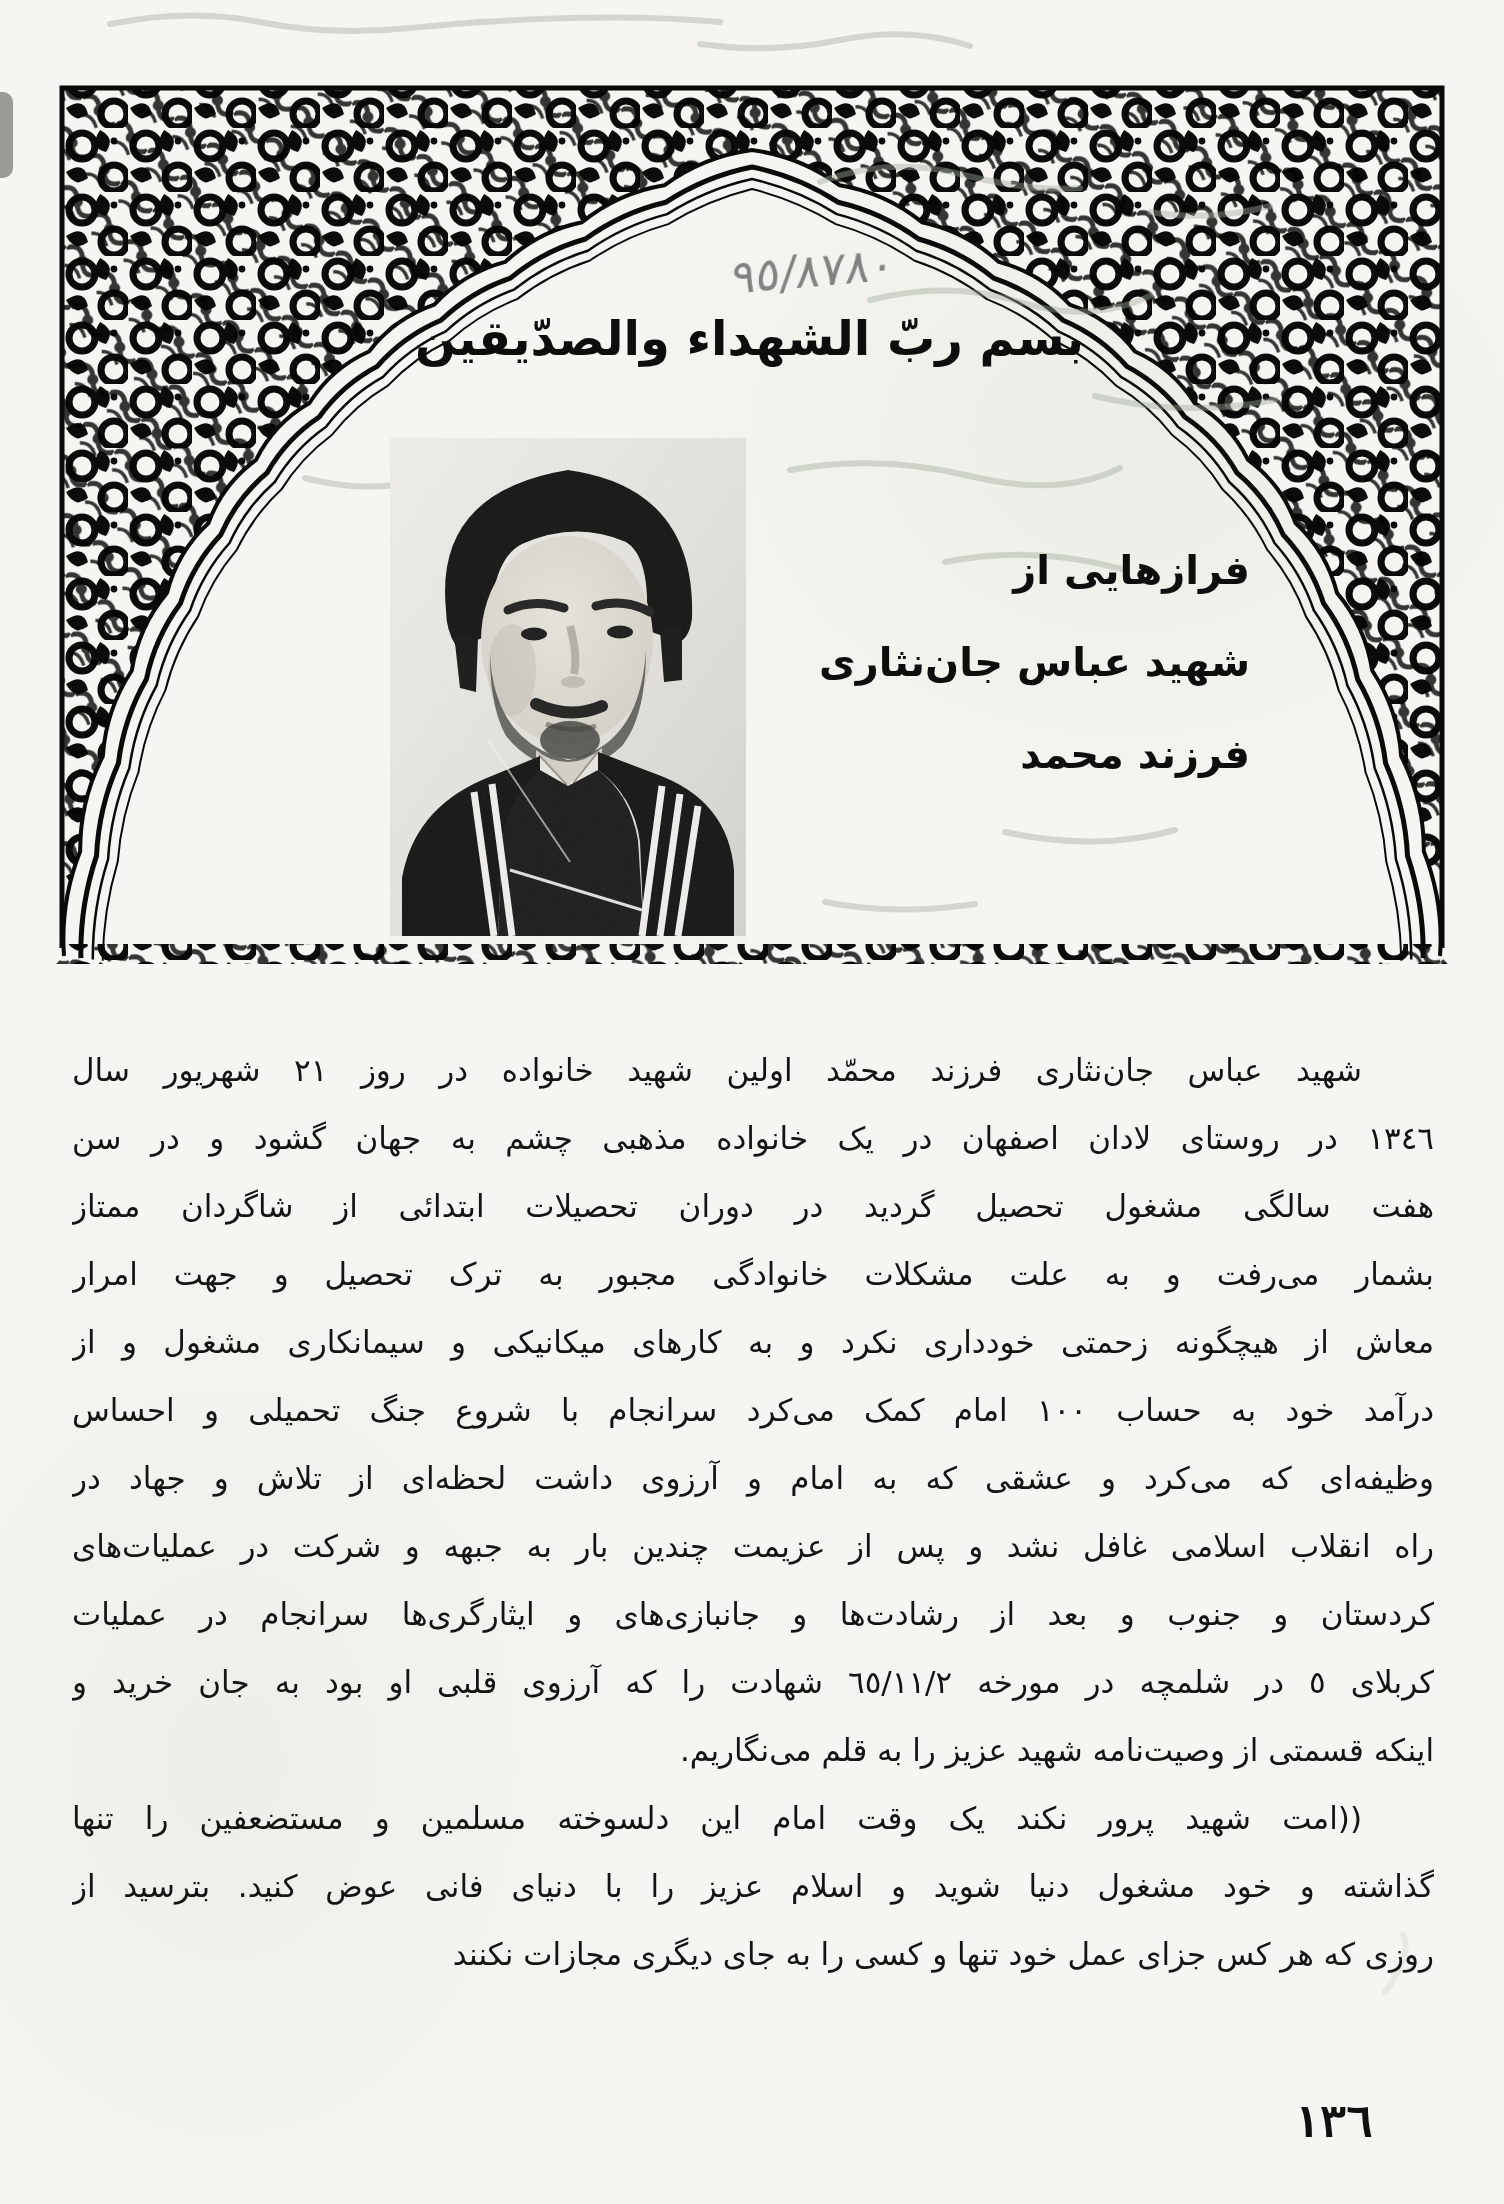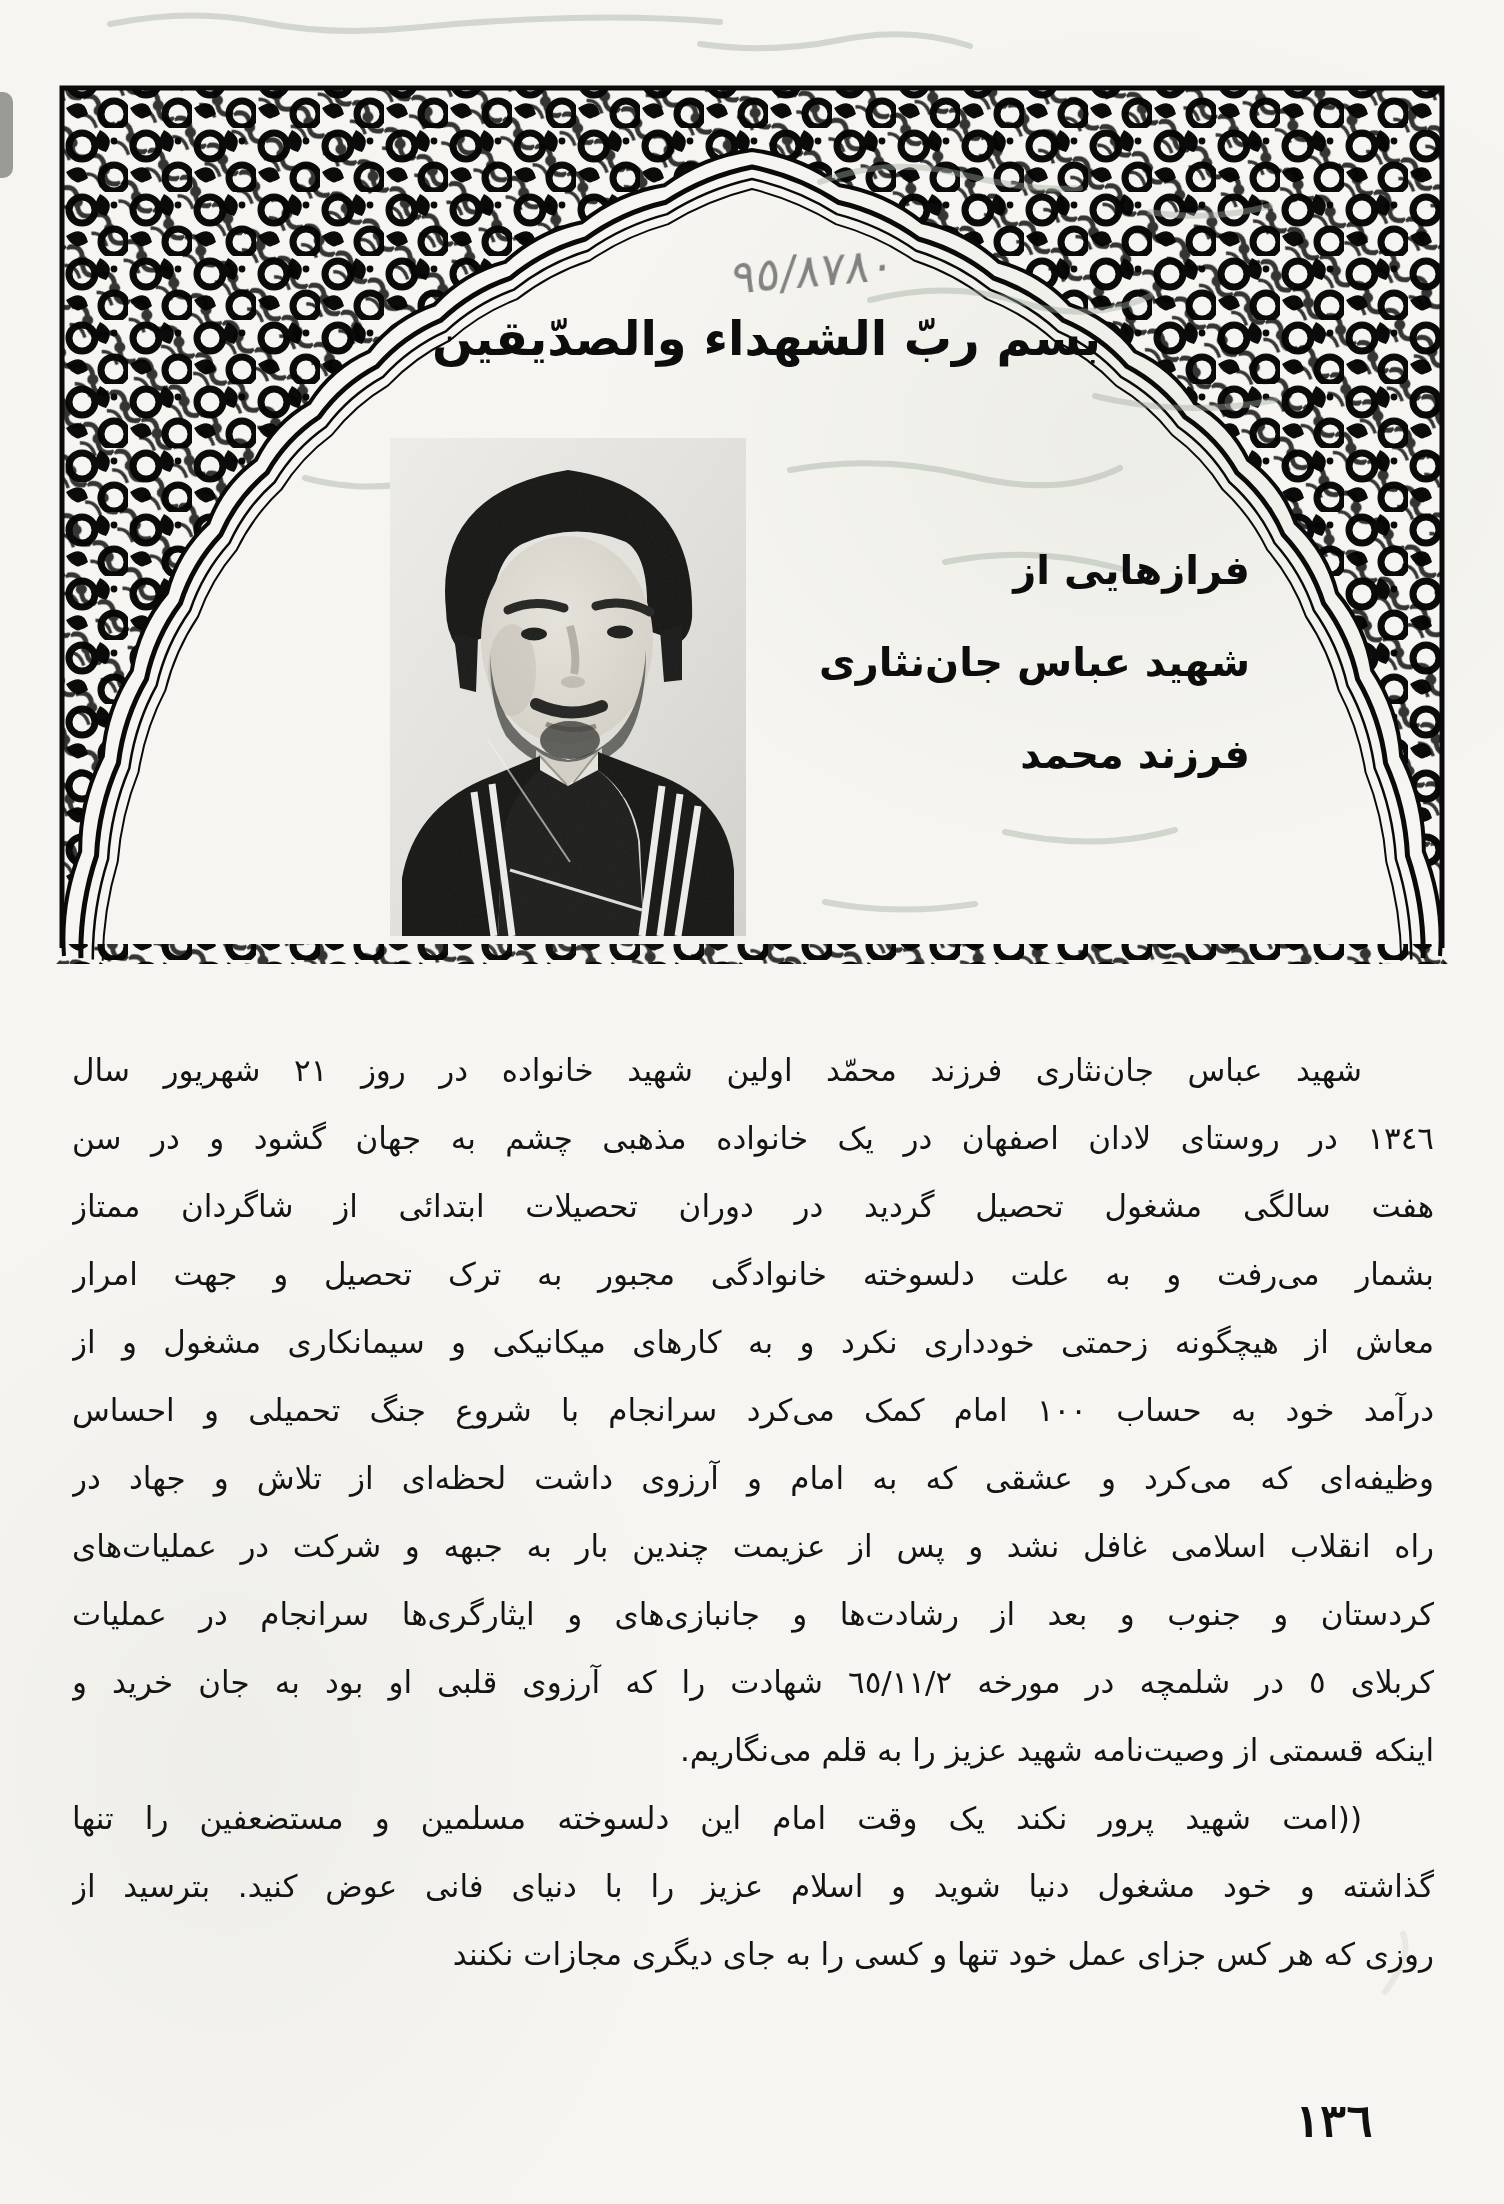--- a/index.html
+++ b/index.html
@@ -6,21 +6,21 @@
   html,body{margin:0;padding:0;background:#888;}
   .page{position:relative;width:1504px;height:2204px;margin:0 auto;overflow:hidden;
     background:#f6f5f1;
     background-image:radial-gradient(ellipse 900px 700px at 75% 20%, rgba(210,212,203,.25), transparent 60%),
                      radial-gradient(ellipse 700px 900px at 15% 80%, rgba(205,205,198,.18), transparent 65%);
     font-family:"DejaVu Sans", sans-serif; color:#111;}
   .frame-svg{position:absolute;left:0;top:0;}
   .regnum{position:absolute;left:588px;top:244px;width:450px;text-align:center;
     color:#6e6e6e;font-size:46px;letter-spacing:6px;
     transform:rotate(-5deg) skewX(-8deg);opacity:.85;}
-  .basmala{position:absolute;left:432px;top:310px;width:680px;direction:rtl;text-align:left;
+  .basmala{position:absolute;left:404px;top:310px;width:680px;direction:rtl;text-align:right;
     font-size:48px;font-weight:bold;color:#0d0d0d;}
   .photo{position:absolute;left:390px;top:438px;width:356px;height:516px;}
   .titleblock{position:absolute;left:772px;top:524px;width:478px;direction:rtl;text-align:right;
     font-weight:bold;font-size:40px;color:#0d0d0d;}
   .titleblock .tl{height:92px;line-height:92px;}
   .bodytext{position:absolute;left:72px;top:1036px;width:1362px;direction:rtl;
     font-size:31px;color:#141414;}
   .bodytext .bl{height:68px;line-height:68px;overflow:hidden;text-align:right;}
   .bodytext .bl.j{text-align:justify;text-align-last:justify;}
   .bodytext .bl.ind{padding-right:72px;}
@@ -152,21 +152,21 @@
   <div class="titleblock" id="titleblock">
       <div class="tl">فرازهایی از</div>
       <div class="tl">شهید عباس جان‌نثاری</div>
       <div class="tl">فرزند محمد</div>
     </div>
 
   <div class="bodytext" id="bodytext">
       <div class="bl j ind">شهید عباس جان‌نثاری فرزند محمّد اولین شهید خانواده در روز ٢١ شهریور سال</div>
       <div class="bl j">١٣٤٦ در روستای لادان اصفهان در یک خانواده مذهبی چشم به جهان گشود و در سن</div>
       <div class="bl j">هفت سالگی مشغول تحصیل گردید در دوران تحصیلات ابتدائی از شاگردان ممتاز</div>
-      <div class="bl j">بشمار می‌رفت و به علت دلسوخته خانوادگی مجبور به ترک تحصیل و جهت امرار</div>
+      <div class="bl j">بشمار می‌رفت و به علت مشکلات خانوادگی مجبور به ترک تحصیل و جهت امرار</div>
       <div class="bl j">معاش از هیچگونه زحمتی خودداری نکرد و به کارهای میکانیکی و سیمانکاری مشغول و از</div>
       <div class="bl j">درآمد خود به حساب ١٠٠ امام کمک می‌کرد سرانجام با شروع جنگ تحمیلی و احساس</div>
       <div class="bl j">وظیفه‌ای که می‌کرد و عشقی که به امام و آرزوی داشت لحظه‌ای از تلاش و جهاد در</div>
       <div class="bl j">راه انقلاب اسلامی غافل نشد و پس از عزیمت چندین بار به جبهه و شرکت در عملیات‌های</div>
       <div class="bl j">کردستان و جنوب و بعد از رشادت‌ها و جانبازی‌های و ایثارگری‌ها سرانجام در عملیات</div>
       <div class="bl j">کربلای ٥ در شلمچه در مورخه ٦٥/١١/٢ شهادت را که آرزوی قلبی او بود به جان خرید و</div>
       <div class="bl">اینکه قسمتی از وصیت‌نامه شهید عزیز را به قلم می‌نگاریم.</div>
       <div class="bl j ind">((امت شهید پرور نکند یک وقت امام این دلسوخته مسلمین و مستضعفین را تنها</div>
       <div class="bl j">گذاشته و خود مشغول دنیا شوید و اسلام عزیز را با دنیای فانی عوض کنید. بترسید از</div>
       <div class="bl">روزی که هر کس جزای عمل خود تنها و کسی را به جای دیگری مجازات نکنند</div>

